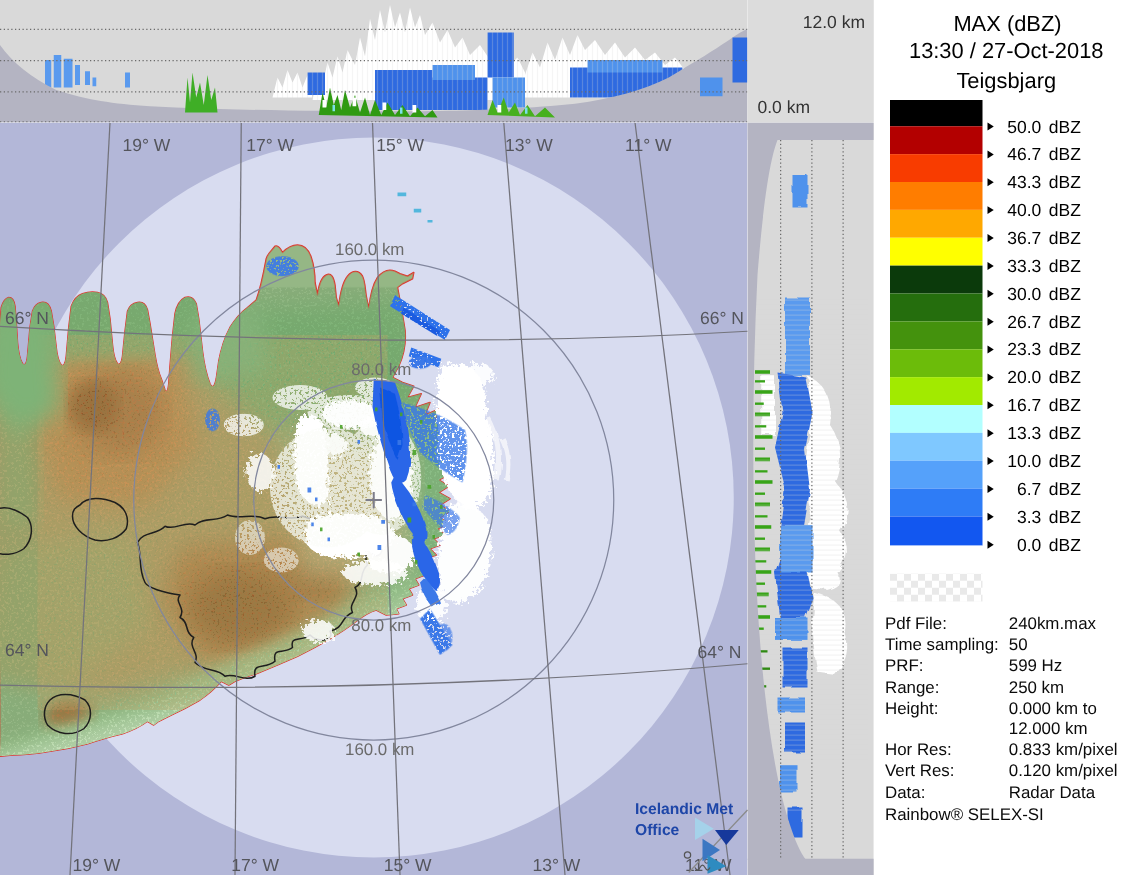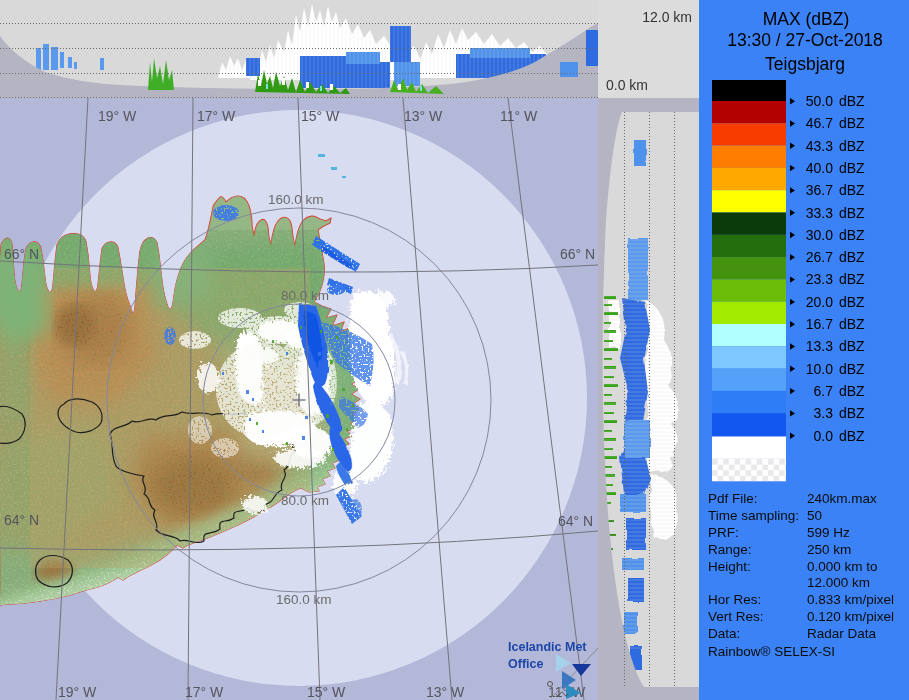--- a/index.html
+++ b/index.html
@@ -1,16 +1,16 @@
 <!DOCTYPE html>
 <html><head><meta charset="utf-8">
 <style>
 html,body{margin:0;padding:0;background:#ebe9e1;}
 *{font-family:"Liberation Sans",sans-serif;}
-#wrap{position:relative;width:909px;height:700px;overflow:hidden;background:#3b82f6;}
+#wrap{position:relative;width:909px;height:700px;overflow:hidden;background:#ffffff;}
 </style></head><body>
 <div id="wrap">
 <svg width="909" height="700" viewBox="0 0 909 700" xmlns="http://www.w3.org/2000/svg">
 <defs>
 <clipPath id="cpTop">
           <rect x="0" y="0" width="598" height="98"></rect>
         </clipPath>
 <clipPath id="cpRight">
           <rect x="598" y="98" width="101" height="602"></rect>
         </clipPath>

